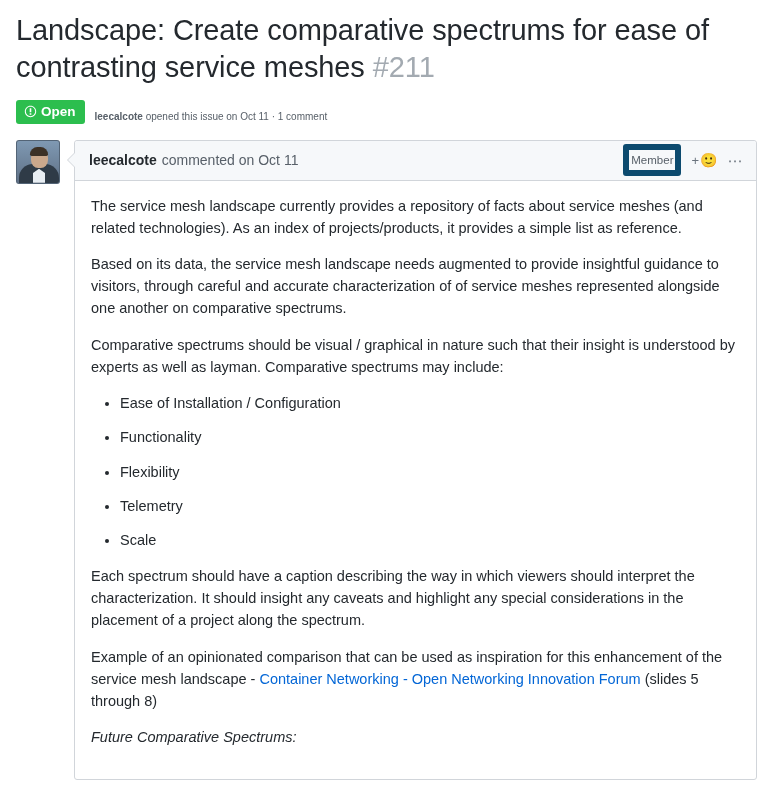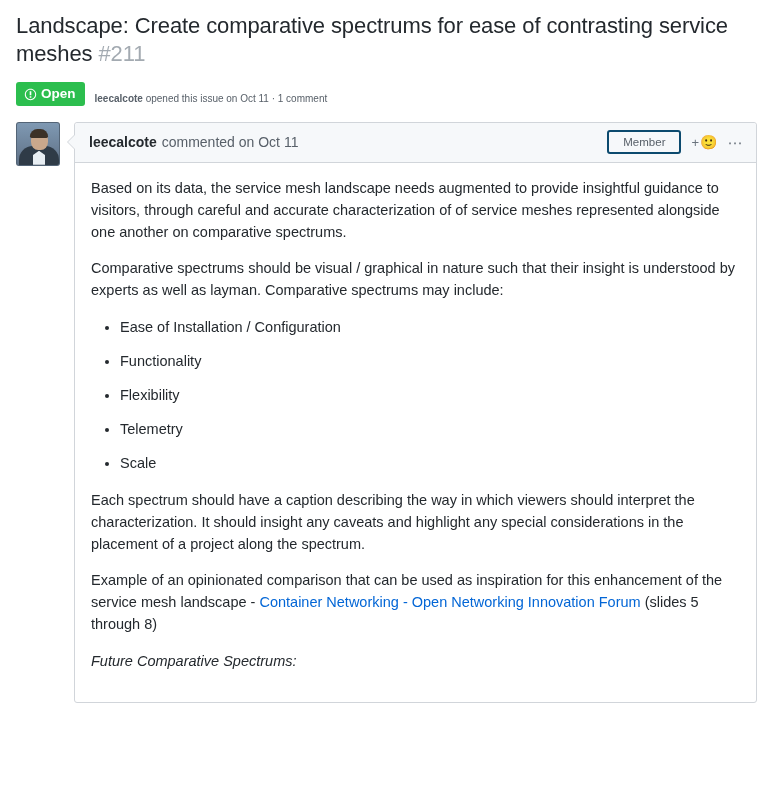--- a/index.html
+++ b/index.html
@@ -13,21 +13,21 @@
   body {
     width: 773px;
     height: 804px;
     overflow: hidden;
   }
   .page {
     padding: 8px 16px 0 16px;
   }
   
   .issue-title {
-    font-size: 22px;
+    font-size: 29px;
     line-height: 1.28;
     font-weight: 400;
     color: #24292e;
     margin: 4px 0 0 0;
     letter-spacing: -0.1px;
   }
   .issue-number {
     color: #a3aab1;
     font-weight: 300;
   }
@@ -144,25 +144,25 @@
   }
   .comment-header .c-author {
     font-weight: 600;
     color: #24292e;
   }
   .comment-header .c-action {
     margin-left: 5px;
   }
   .header-spacer { flex: 1 1 auto; }
   .member-badge {
-    border: 2px solid #0c4a6e;
+    border: 6px solid #0c4a6e;
     border-radius: 3px;
     color: #586069;
     font-size: 11.5px;
-    padding: 2px 14px;
+    padding: 2px 2px;
     line-height: 1.4;
     background: #f6f8fa;
   }
   .react-btn {
     margin-left: 10px;
     color: #6a737d;
     font-size: 14px;
     display: inline-flex;
     align-items: center;
     gap: 1px;
@@ -247,20 +247,21 @@
         <span class="header-spacer"></span>
         <span class="member-badge">Member</span>
         <span class="react-btn">
           <span class="plus">+</span>
             <span class="smiley">🙂</span>
         </span>
         <span class="kebab">⋯</span>
       </div>
 
       <div class="comment-body">
+        <p>The service mesh landscape currently provides a repository of facts about service meshes (and related technologies). As an index of projects/products, it provides a simple list as reference.</p>
         <p>Based on its data, the service mesh landscape needs augmented to provide insightful guidance to visitors, through careful and accurate characterization of of service meshes represented alongside one another on comparative spectrums.</p>
         <p>Comparative spectrums should be visual / graphical in nature such that their insight is understood by experts as well as layman. Comparative spectrums may include:</p>
 
         <ul>
           <li>Ease of Installation / Configuration</li>
           <li>Functionality</li>
           <li>Flexibility</li>
           <li>Telemetry</li>
           <li>Scale</li>
         </ul>

